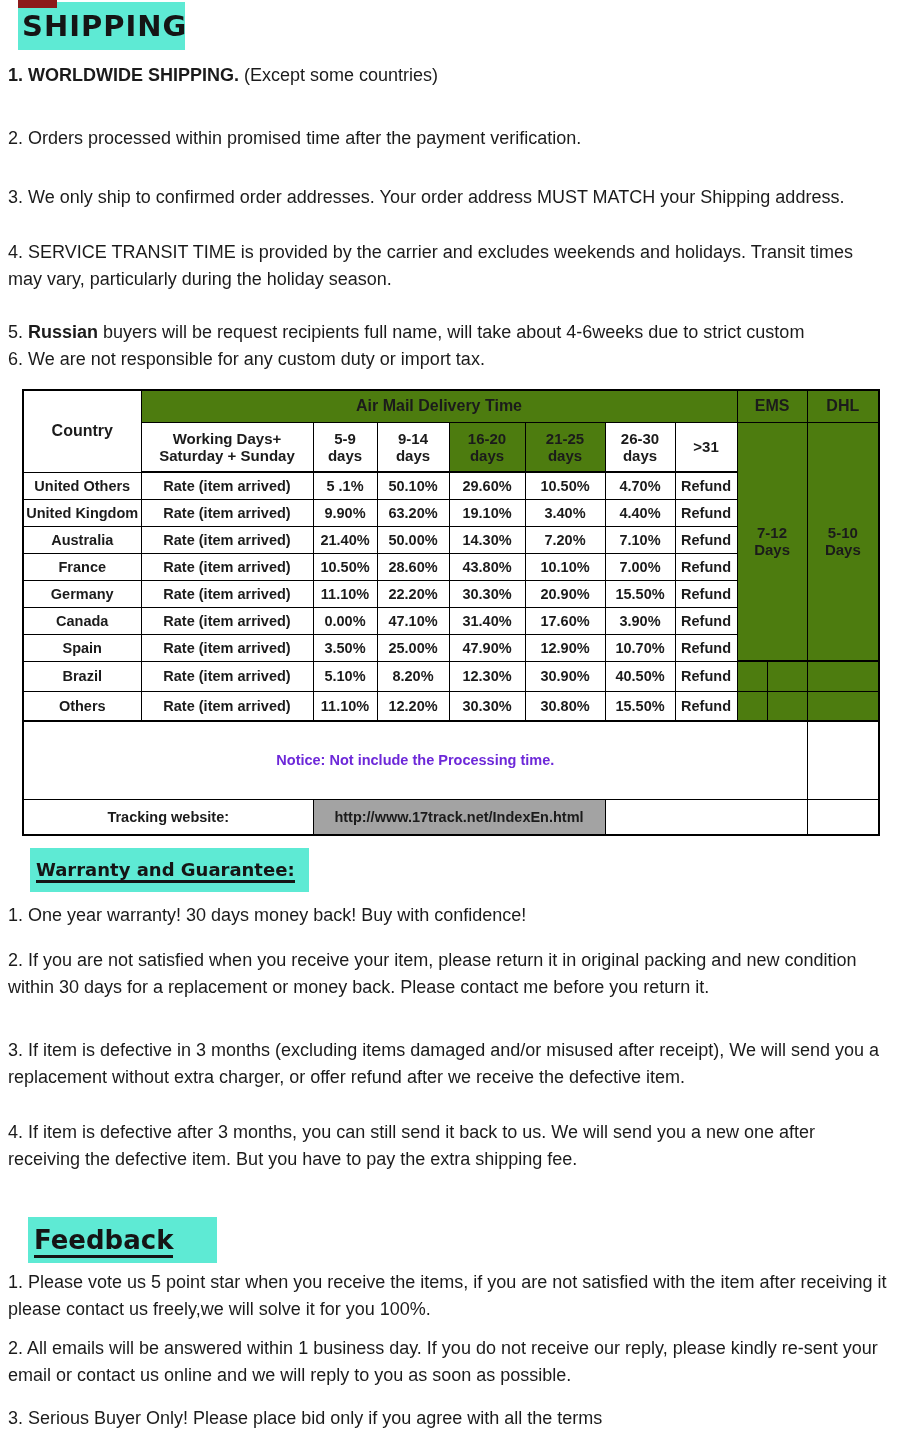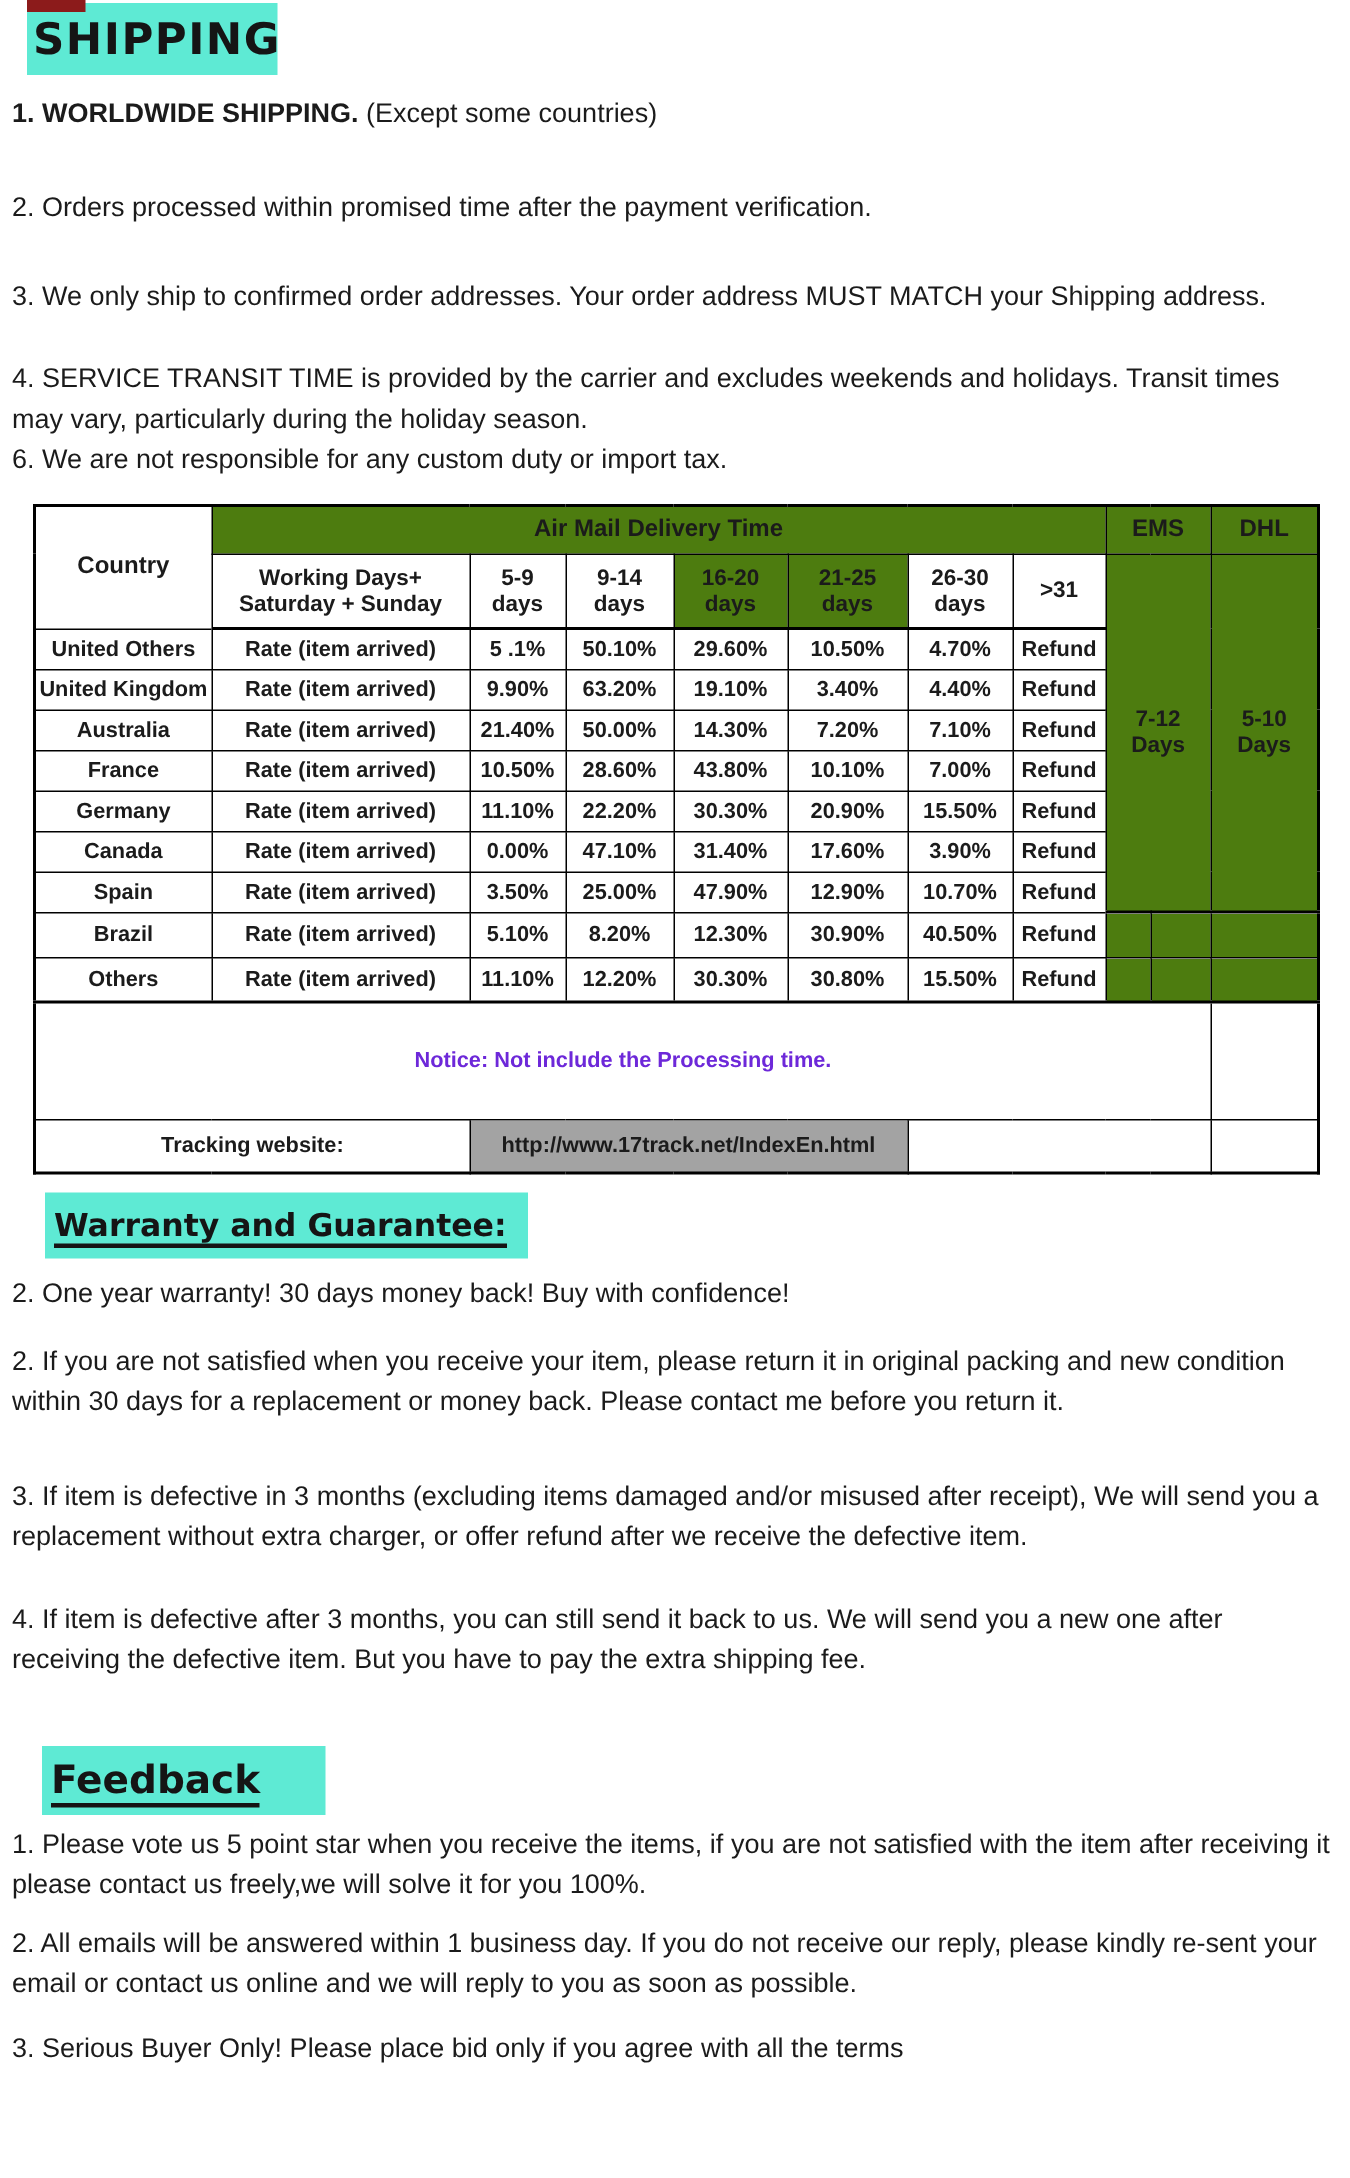--- a/index.html
+++ b/index.html
@@ -7,21 +7,21 @@
     width:900px;min-height:1452px;background:#ffffff;
     font-family:"Liberation Sans", sans-serif;color:#1b1b1b;position:relative;
   }
   .red-strip{position:absolute;top:0;left:18px;width:39px;height:8px;background:#8C1B1B;}
   .title-box{
     background:#5eead4;display:inline-block;
     font-family:"DejaVu Sans", sans-serif;font-weight:900;color:#151515;
   }
   .shipping-box{margin:2px 0 0 18px;width:167px;height:48px;line-height:48px;
     font-size:29px;letter-spacing:1px;padding-left:4px;box-sizing:border-box;}
-  .warranty-box{margin:12px 0 0 30px;height:44px;line-height:40px;font-size:21px;
+  .warranty-box{margin:12px 0 0 30px;height:44px;line-height:40px;font-size:18px;
     padding:2px 14px 0 6px;box-sizing:border-box;}
   .feedback-box{margin:44px 0 0 28px;height:46px;line-height:42px;font-size:26px;
     padding:2px 44px 0 6px;box-sizing:border-box;}
   .underlined{border-bottom:3px solid #151515;}
   .para{
     margin:0;padding:0 8px;font-size:18px;line-height:27px;color:#1b1b1b;
   }
   .b{font-weight:bold;}
   .mt12{margin-top:12px;} .mt20{margin-top:36px;} .mt32{margin-top:32px;}
   .mt28{margin-top:28px;} .mt26{margin-top:26px;} .mt24{}
@@ -60,20 +60,21 @@
 
 <div class="sect">
   <div class="title-box shipping-box">
     <span>SHIPPING</span>
   </div>
 
   <p class="para mt12"><span class="b">1. WORLDWIDE SHIPPING.</span><span> (Except some countries)</span></p>
   <p class="para mt20">2. Orders processed within promised time after the payment verification.</p>
   <p class="para mt32">3. We only ship to confirmed order addresses. Your order address MUST MATCH your Shipping address.</p>
   <p class="para mt28">4. SERVICE TRANSIT TIME is provided by the carrier and excludes weekends and holidays. Transit times may vary, particularly during the holiday season.</p>
+  <p class="para mt26"><span>5. </span><span class="b">Russian</span><span> buyers will be request recipients full name, will take about 4-6weeks due to strict custom</span></p>
   <p class="para mt24">6. We are not responsible for any custom duty or import tax.</p>
 </div>
 
 <table class="ship">
   <colgroup>
     <col style="width:118px">
       <col style="width:172px">
       <col style="width:64px">
       <col style="width:72px">
     <col style="width:76px">
@@ -208,21 +209,21 @@
     <td colspan="4"></td>
     <td></td>
   </tr>
 </tbody>
   </table>
 
 <div class="sect">
   <div class="title-box warranty-box">
     <span class="underlined">Warranty and Guarantee:</span>
   </div>
-  <p class="para mt10">2. One year warranty! 30 days money back! Buy with confidence!</p>
+  <p class="para mt10">1. One year warranty! 30 days money back! Buy with confidence!</p>
   <p class="para mt18">2. If you are not satisfied when you receive your item, please return it in original packing and new condition within 30 days for a replacement or money back. Please contact me before you return it.</p>
   <p class="para mt20">3. If item is defective in 3 months (excluding items damaged and/or misused after receipt), We will send you a replacement without extra charger, or offer refund after we receive the defective item.</p>
   <p class="para mt28">4. If item is defective after 3 months, you can still send it back to us. We will send you a new one after receiving the defective item. But you have to pay the extra shipping fee.</p>
 </div>
 
 <div class="sect">
   <div class="title-box feedback-box">
     <span class="underlined">Feedback</span>
   </div>
   <p class="para mt6">1. Please vote us 5 point star when you receive the items, if you are not satisfied with the item after receiving it please contact us freely,we will solve it for you 100%.</p>

